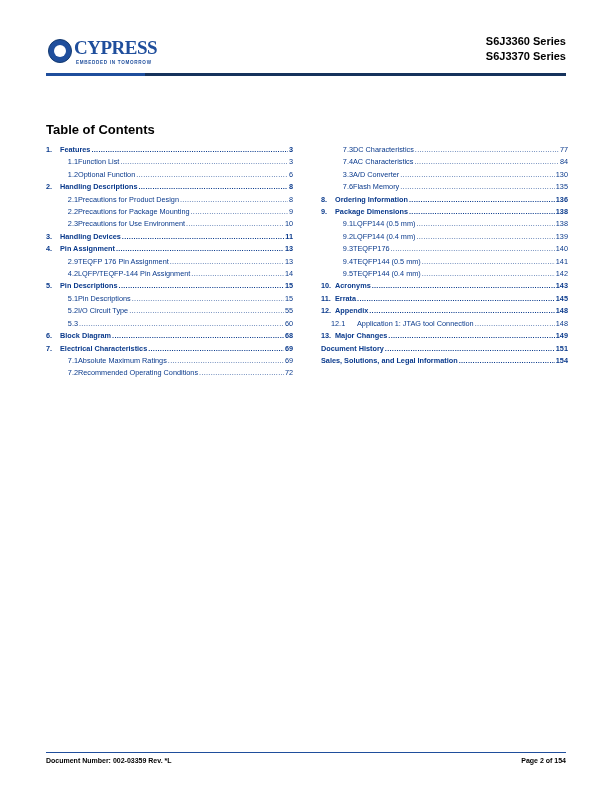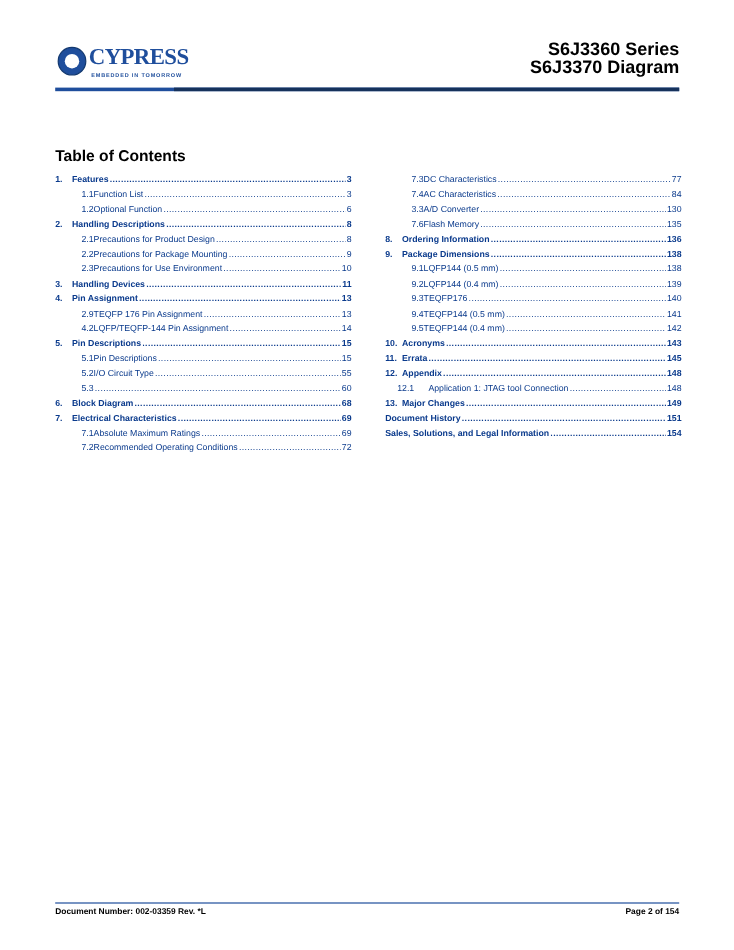--- a/index.html
+++ b/index.html
@@ -75,21 +75,21 @@
     color: #1f4e9c;
     font-weight: bold;
   }
   .title-block {
     position: absolute;
     right: 0;
     top: 0;
     text-align: right;
   }
   .title-line {
-    font-size: 15px;
+    font-size: 11px;
     font-weight: bold;
     line-height: 15px;
     color: #000000;
     white-space: nowrap;
   }
   .header-rule {
     position: absolute;
     left: 46px;
     top: 73px;
     width: 520px;
@@ -196,21 +196,21 @@
 <div class="page">
 
   <div class="header">
     <div class="logo">
       <div class="logo-oval"></div>
       <div class="logo-text">CYPRESS</div>
       <div class="logo-sub">EMBEDDED IN TOMORROW</div>
     </div>
     <div class="title-block">
       <div class="title-line">S6J3360 Series</div>
-      <div class="title-line">S6J3370 Diagram</div>
+      <div class="title-line">S6J3370 Series</div>
     </div>
   </div>
   <div class="header-rule"></div>
   <div class="header-rule-dark"></div>
 
   <div class="toc-title">Table of Contents</div>
 
   <div class="cols">
     <div class="col col-left" id="col-left">
         <div class="row lvl1">

